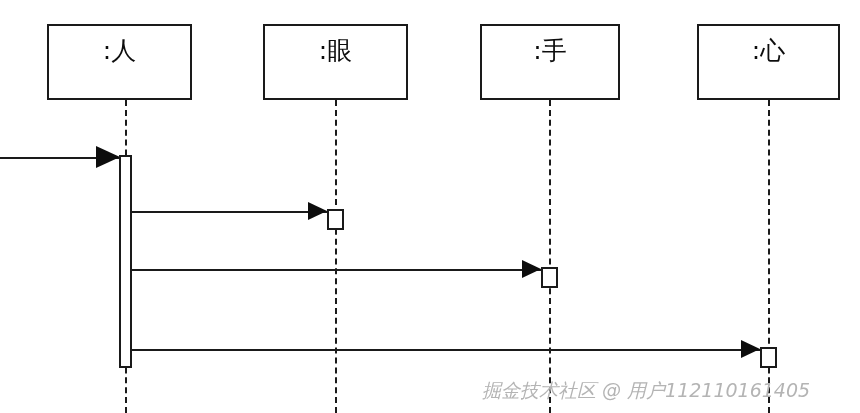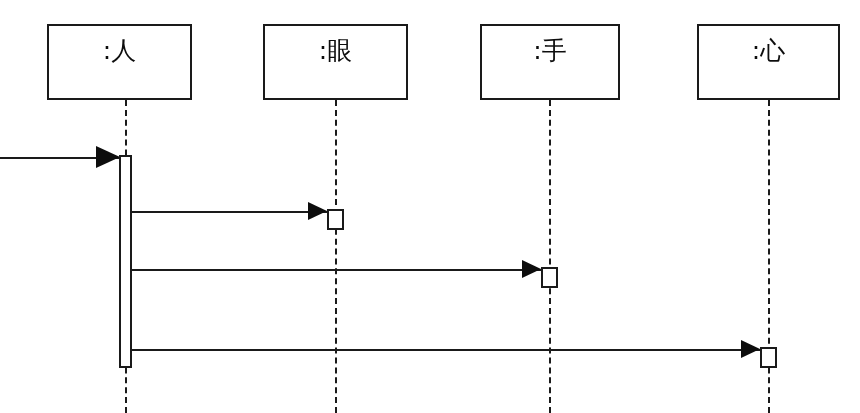--- a/index.html
+++ b/index.html
@@ -121,14 +121,15 @@
   <div class="receive-box" style="left:327px; top:209px; width:17px; height:21px;"></div>
 
   <div class="message-line" style="left:131px; top:269px; width:410px;"></div>
   <div class="arrow-head" style="left:522px; top:260px;"></div>
   <div class="receive-box" style="left:541px; top:267px; width:17px; height:21px;"></div>
 
   <div class="message-line" style="left:131px; top:349px; width:629px;"></div>
   <div class="arrow-head" style="left:741px; top:340px;"></div>
   <div class="receive-box" style="left:760px; top:347px; width:17px; height:21px;"></div>
 
+  <div class="watermark" style="left:482px; top:378px;">掘金技术社区 @ 用户112110161405</div>
 
 </div>
 
 </body></html>

